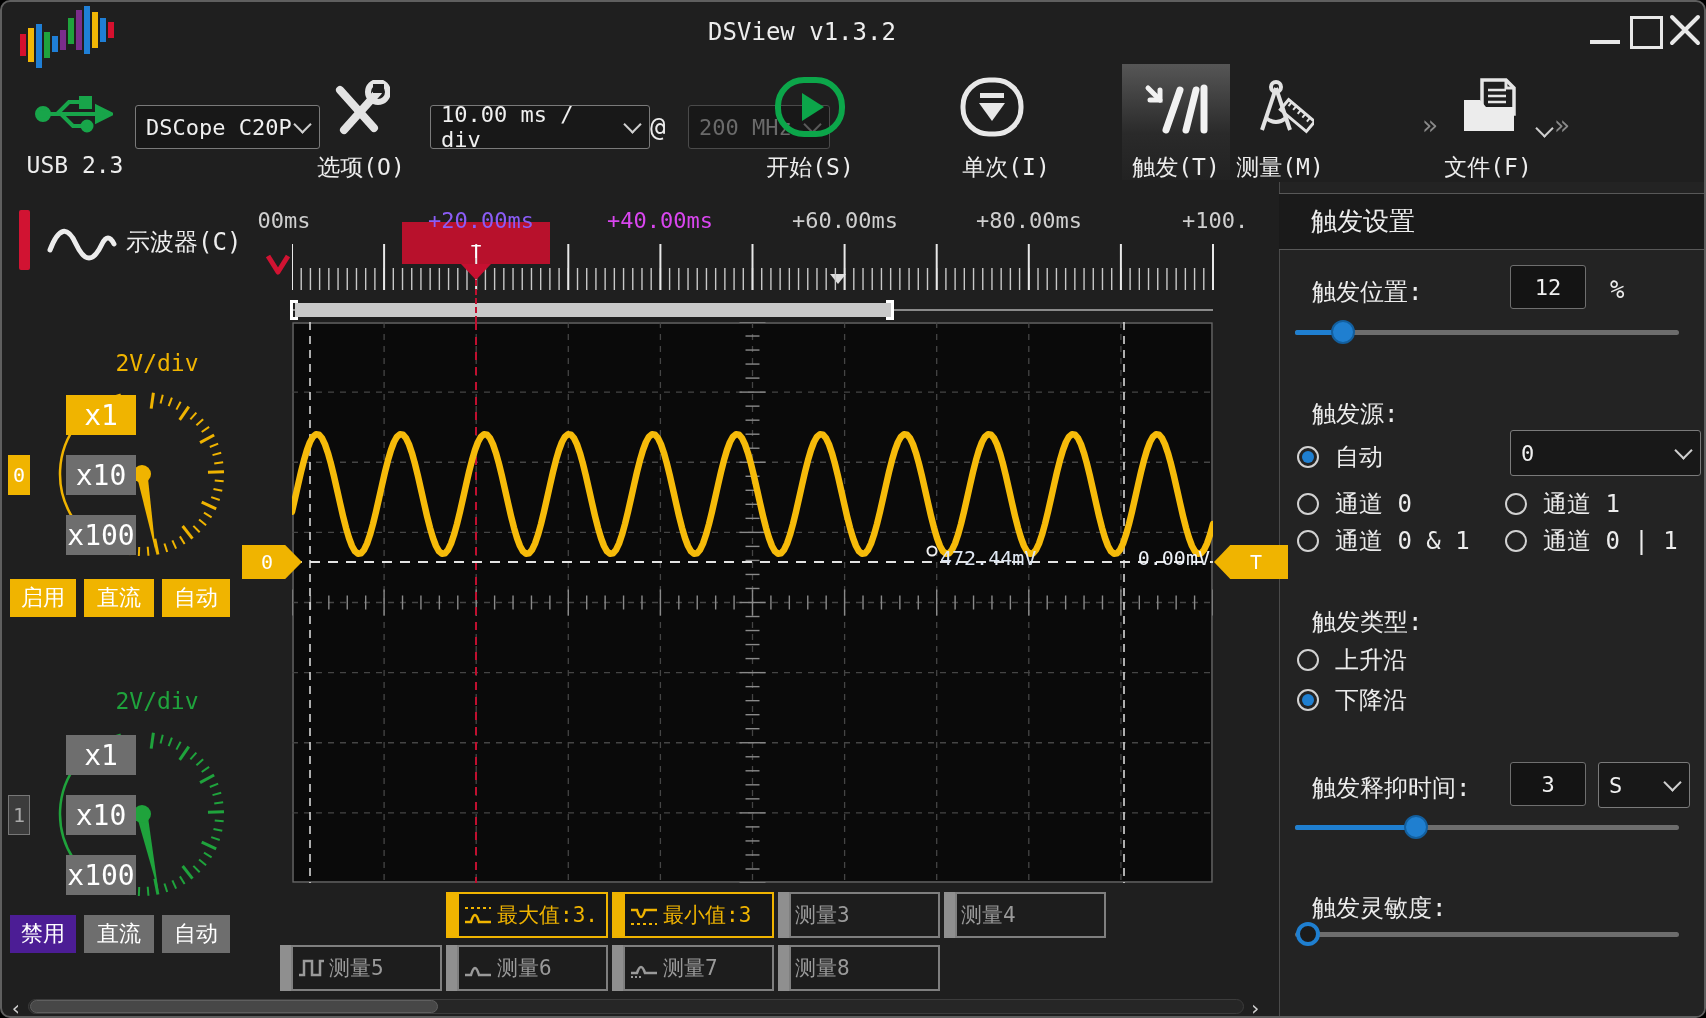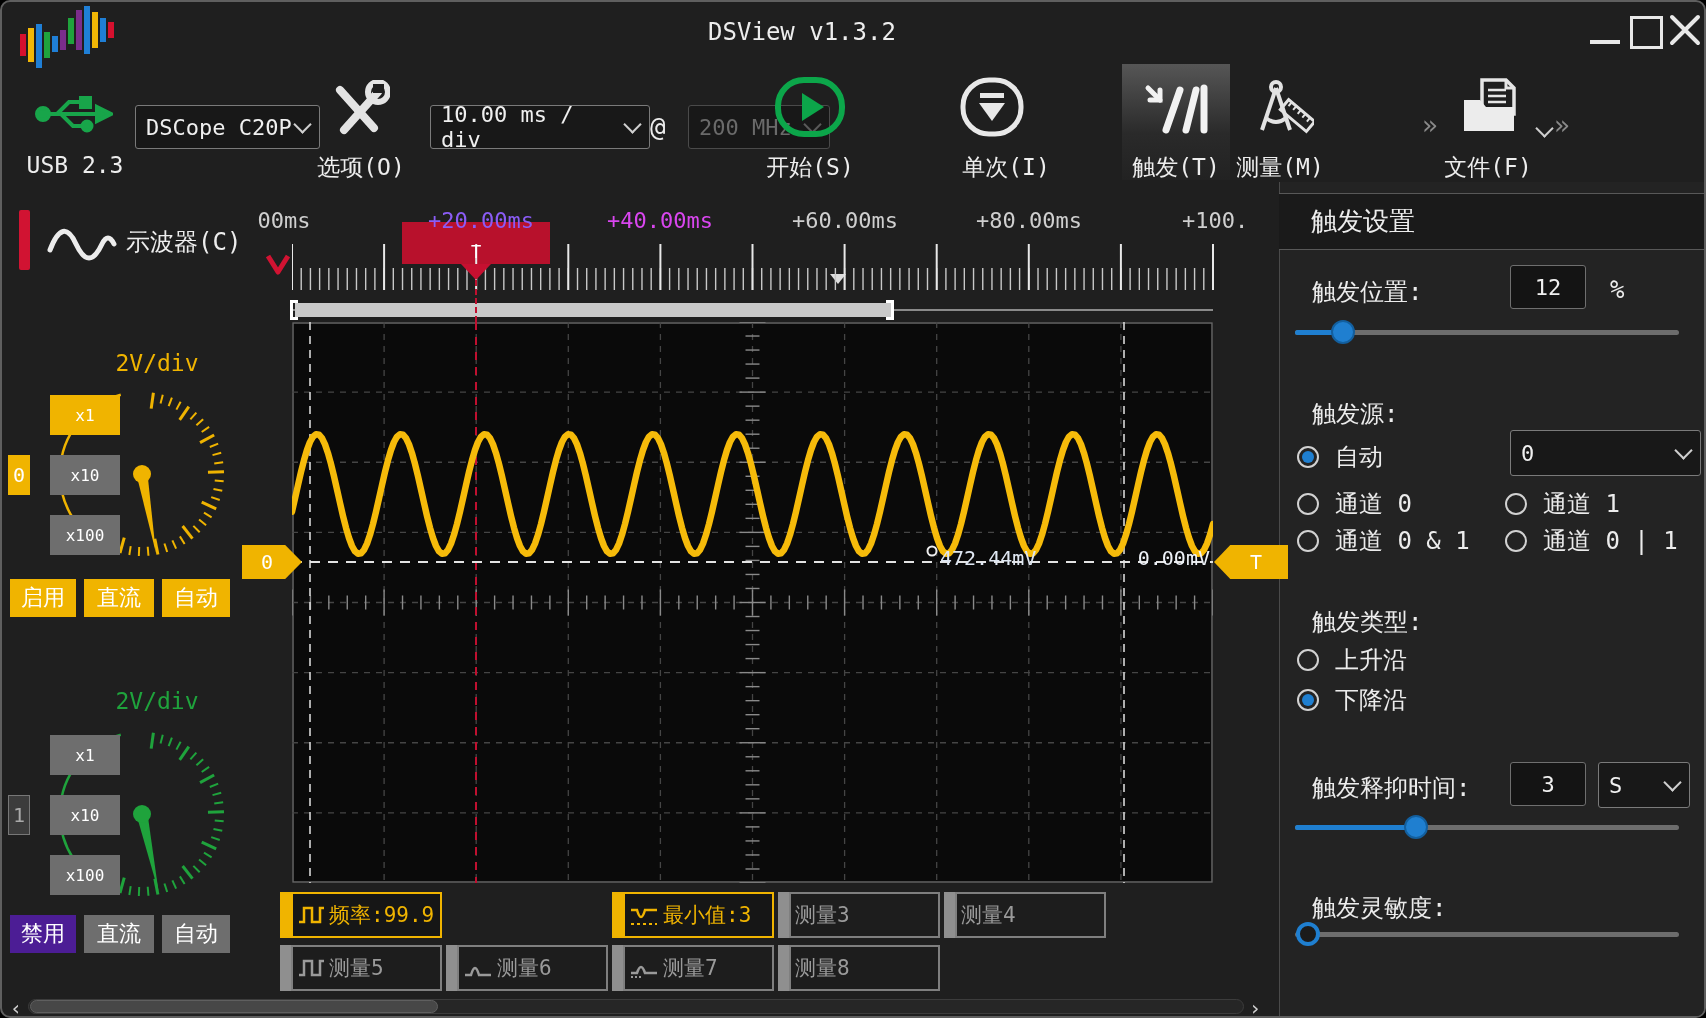--- a/index.html
+++ b/index.html
@@ -15,22 +15,22 @@
   .select .chev{margin-left:auto;}
   .chev{width:11px;height:11px;border-right:2px solid #cfcfcf;border-bottom:2px solid #cfcfcf;
         transform:rotate(45deg);display:inline-block;margin-left:8px;margin-top:-6px;}
   .select.disabled{color:#6a6a6a;border-color:#4a4a4a;}
   .select.disabled .chev{border-color:#5a5a5a;}
   .input{position:absolute;background:#141414;border:1px solid #6f6f6f;border-radius:3px;
          color:#f0f0f0;font-size:22px;text-align:center;font-family:inherit;box-sizing:border-box;}
   
   .tile-active{background:linear-gradient(#565656,#2a2a2a 60%,#222);}
   
-  .pbtn{position:absolute;width:70px;height:40px;font-size:16px;color:#fff;
-        display:flex;align-items:center;justify-content:center;background:#6e6e6e;}
+  .pbtn{position:absolute;width:70px;height:40px;font-size:28px;color:#fff;
+        display:flex;align-items:center;justify-content:center;background:#6e6e6e;margin-left:16px;}
   .cbtn{position:absolute;height:38px;font-size:22px;color:#fff;
         display:flex;align-items:center;justify-content:center;background:#6e6e6e;}
   .yellow-bg{background:#f0b400;}
   .green-bg{background:#4c1d95;}
   
   .radio{width:22px;height:22px;border-radius:50%;border:2px solid #d2d2d2;box-sizing:border-box;
          display:inline-block;position:relative;flex:none;}
   .radio.checked::after{content:"";position:absolute;left:3px;top:3px;width:12px;height:12px;
          border-radius:50%;background:#1f7fd0;}
   .radio-row{position:absolute;display:flex;align-items:center;gap:16px;font-size:24px;color:#ececec;}
@@ -526,27 +526,28 @@
     </svg>
 
   <div class="abs" style="left:938px;top:544px;color:#dfe7f2;font-size:20px;z-index:3">472.44mV</div>
   <div class="abs" style="left:1126px;top:544px;width:82px;text-align:right;color:#eef2f8;font-size:20px;z-index:3">0.00mV</div>
 
   <div class="marker-pent" style="left:240px;top:543px;width:50px;height:34px;z-index:3;
               clip-path:polygon(0 0,72% 0,100% 50%,72% 100%,0 100%);padding-right:10px">0</div>
   <div class="marker-pent" style="left:1212px;top:543px;width:64px;height:34px;z-index:3;
               clip-path:polygon(100% 0,100% 100%,22% 100%,0 50%,22% 0);padding-left:10px">T</div>
 
-  <div class="mbtn active" style="left:278px;top:890px">
+  <div class="mbtn active" style="left:444px;top:890px">
     <div class="tab"></div>
     <div class="box">
-      <svg width="28" height="22">
-        <path d="M2,18 h5 V4 h8 v14 h8 V4 h4" fill="none" stroke="#f0b400" stroke-width="2.5"></path>
+      <svg width="30" height="22">
+        <path d="M2,4 h26" stroke="#f0b400" stroke-width="2" stroke-dasharray="3,3"></path>
+        <path d="M2,18 h6 q4,-14 8,0 h12" fill="none" stroke="#f0b400" stroke-width="2.5"></path>
       </svg>
-      <span>频率:99.9</span>
+      <span>最大值:3.</span>
     </div>
   </div>
   <div class="mbtn active" style="left:610px;top:890px">
     <div class="tab"></div>
     <div class="box">
       <svg width="30" height="22">
         <path d="M2,20 h26" stroke="#f0b400" stroke-width="2" stroke-dasharray="3,3"></path>
         <path d="M2,6 h6 q4,14 8,0 h12" fill="none" stroke="#f0b400" stroke-width="2.5"></path>
       </svg>
       <span>最小值:3</span>

